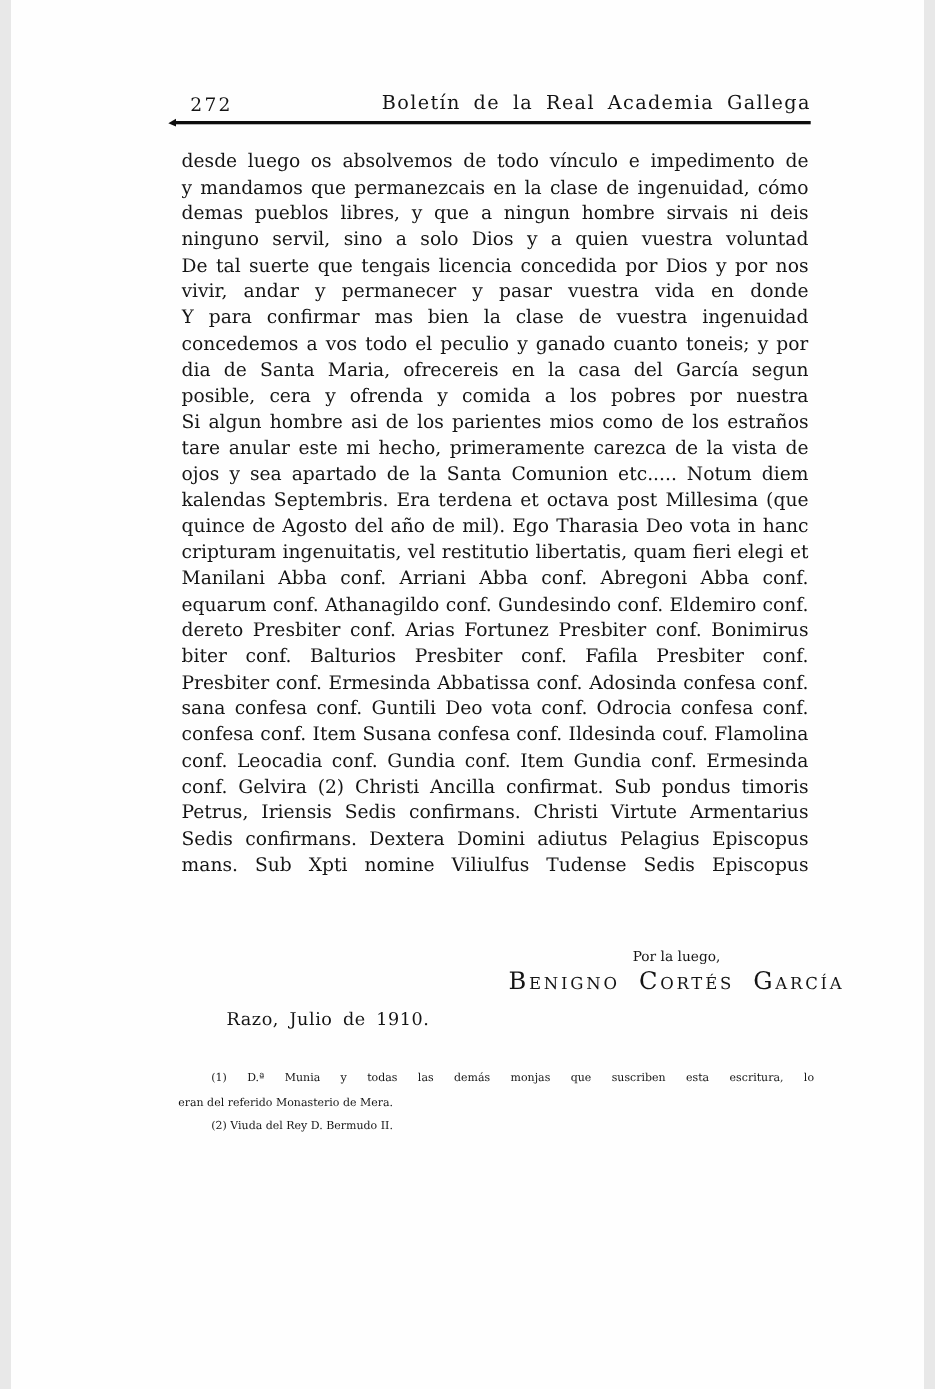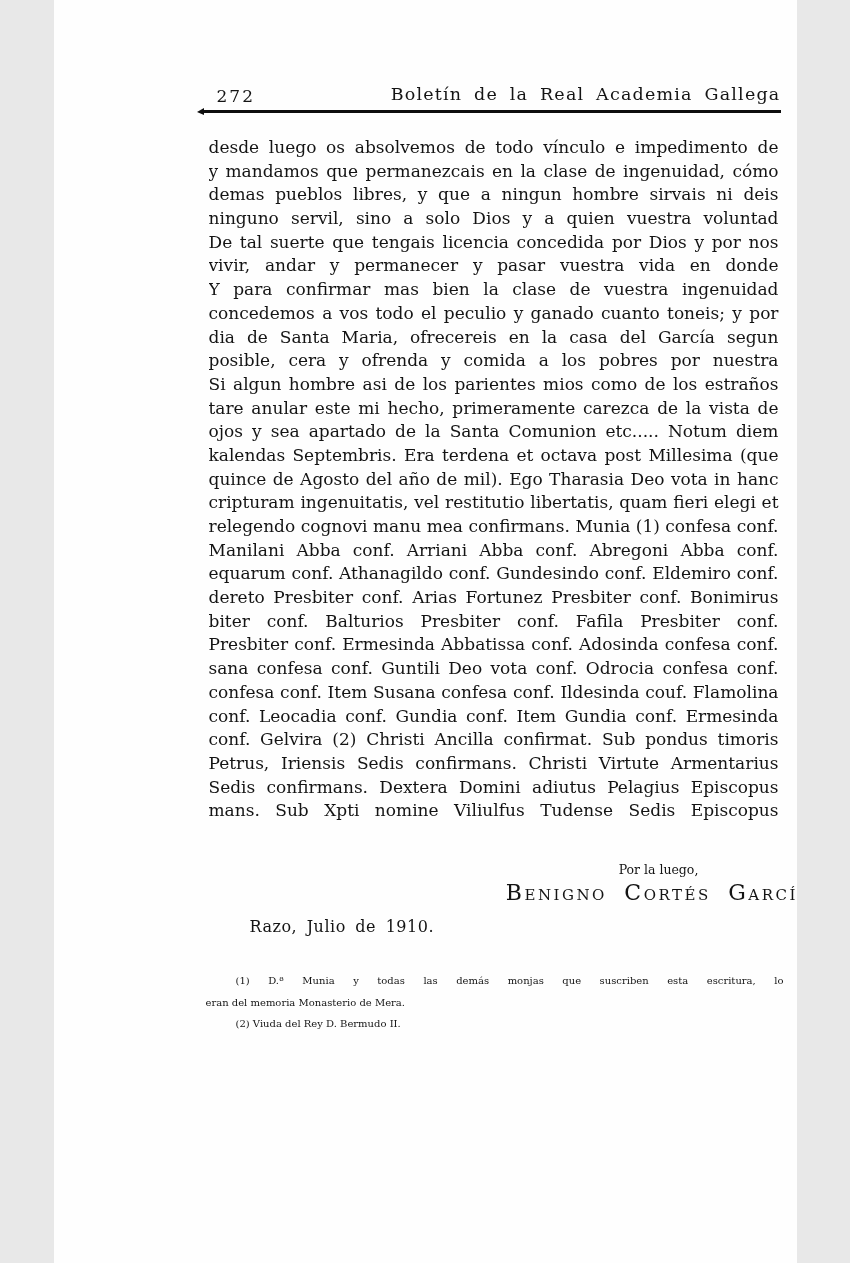--- a/index.html
+++ b/index.html
@@ -1,18 +1,18 @@
 <!DOCTYPE html>
 <html><head>
 <meta charset="utf-8">
 <style>
   html,body{margin:0;padding:0;background:#e8e8e8;}
   .page{
     position:relative;
-    width:743px;height:1263px;
+    width:830px;height:1263px;
     margin:0 auto;
     background:#fefefe;
     overflow:hidden;
     font-family:"DejaVu Serif","Liberation Serif",serif;
     color:#141414;
   }
   
   .header-row{
     position:absolute;left:147px;top:84px;width:580px;height:24px;
   }
@@ -97,21 +97,20 @@
     <div class="body-line">Y para confirmar mas bien la clase de vuestra ingenuidad donamos y</div>
     <div class="body-line">concedemos a vos todo el peculio y ganado cuanto toneis; y por eso, el</div>
     <div class="body-line">dia de Santa Maria, ofrecereis en la casa del García segun vuestro</div>
     <div class="body-line">posible, cera y ofrenda y comida a los pobres por nuestra memoria.</div>
     <div class="body-line">Si algun hombre asi de los parientes mios como de los estraños inten-</div>
     <div class="body-line">tare anular este mi hecho, primeramente carezca de la vista de sus</div>
     <div class="body-line">ojos y sea apartado de la Santa Comunion etc..... Notum diem XVIII</div>
     <div class="body-line">kalendas Septembris. Era terdena et octava post Millesima (que es a</div>
     <div class="body-line">quince de Agosto del año de mil). Ego Tharasia Deo vota in hanc es-</div>
     <div class="body-line">cripturam ingenuitatis, vel restitutio libertatis, quam fieri elegi et</div>
-    <div class="body-line">relegendo cognovi manu mea confirmans. Munia (1) confesa conf.</div>
     <div class="body-line">Manilani Abba conf. Arriani Abba conf. Abregoni Abba conf. Nastiana</div>
     <div class="body-line">equarum conf. Athanagildo conf. Gundesindo conf. Eldemiro conf. Al-</div>
     <div class="body-line">dereto Presbiter conf. Arias Fortunez Presbiter conf. Bonimirus Pres-</div>
     <div class="body-line">biter conf. Balturios Presbiter conf. Fafila Presbiter conf. Baltarius</div>
     <div class="body-line">Presbiter conf. Ermesinda Abbatissa conf. Adosinda confesa conf. Su-</div>
     <div class="body-line">sana confesa conf. Guntili Deo vota conf. Odrocia confesa conf. Fridili</div>
     <div class="body-line">confesa conf. Item Susana confesa conf. Ildesinda couf. Flamolina</div>
     <div class="body-line">conf. Leocadia conf. Gundia conf. Item Gundia conf. Ermesinda</div>
     <div class="body-line">conf. Gelvira (2) Christi Ancilla confirmat. Sub pondus timoris Domini</div>
     <div class="body-line">Petrus, Iriensis Sedis confirmans. Christi Virtute Armentarius Dumiensi</div>
@@ -119,21 +118,21 @@
     <div class="body-line">mans. Sub Xpti nomine Viliulfus Tudense Sedis Episcopus confirmans.</div>
   </div>
 
   <div class="signature-byline">Por la luego,</div>
   <div class="signature-name">Benigno Cortés García</div>
 
   <div class="dateline">Razo, Julio de 1910.</div>
 
   <div class="footnotes">
     <div class="footnote-line indent justify">(1)   D.ª Munia y todas las demás monjas que suscriben  esta escritura, lo</div>
-    <div class="footnote-line">eran del memoria Monasterio de Mera.</div>
+    <div class="footnote-line">eran del referido Monasterio de Mera.</div>
     <div class="footnote-line indent">(2)   Viuda del Rey D. Bermudo II.</div>
   </div>
 
   <div class="scan-bar" style="left:845px;top:0;width:5px;height:118px;"></div>
   <div class="scan-bar" style="left:843px;top:118px;width:7px;height:192px;"></div>
   <div class="scan-bar" style="left:838px;top:310px;width:12px;height:340px;"></div>
   <div class="scan-bar" style="left:840px;top:650px;width:10px;height:400px;"></div>
   <div class="scan-bar" style="left:836px;top:1050px;width:14px;height:213px;"></div>
   <div class="scan-bar-seam" style="left:842px;top:1120px;width:2px;height:125px;"></div>
 

